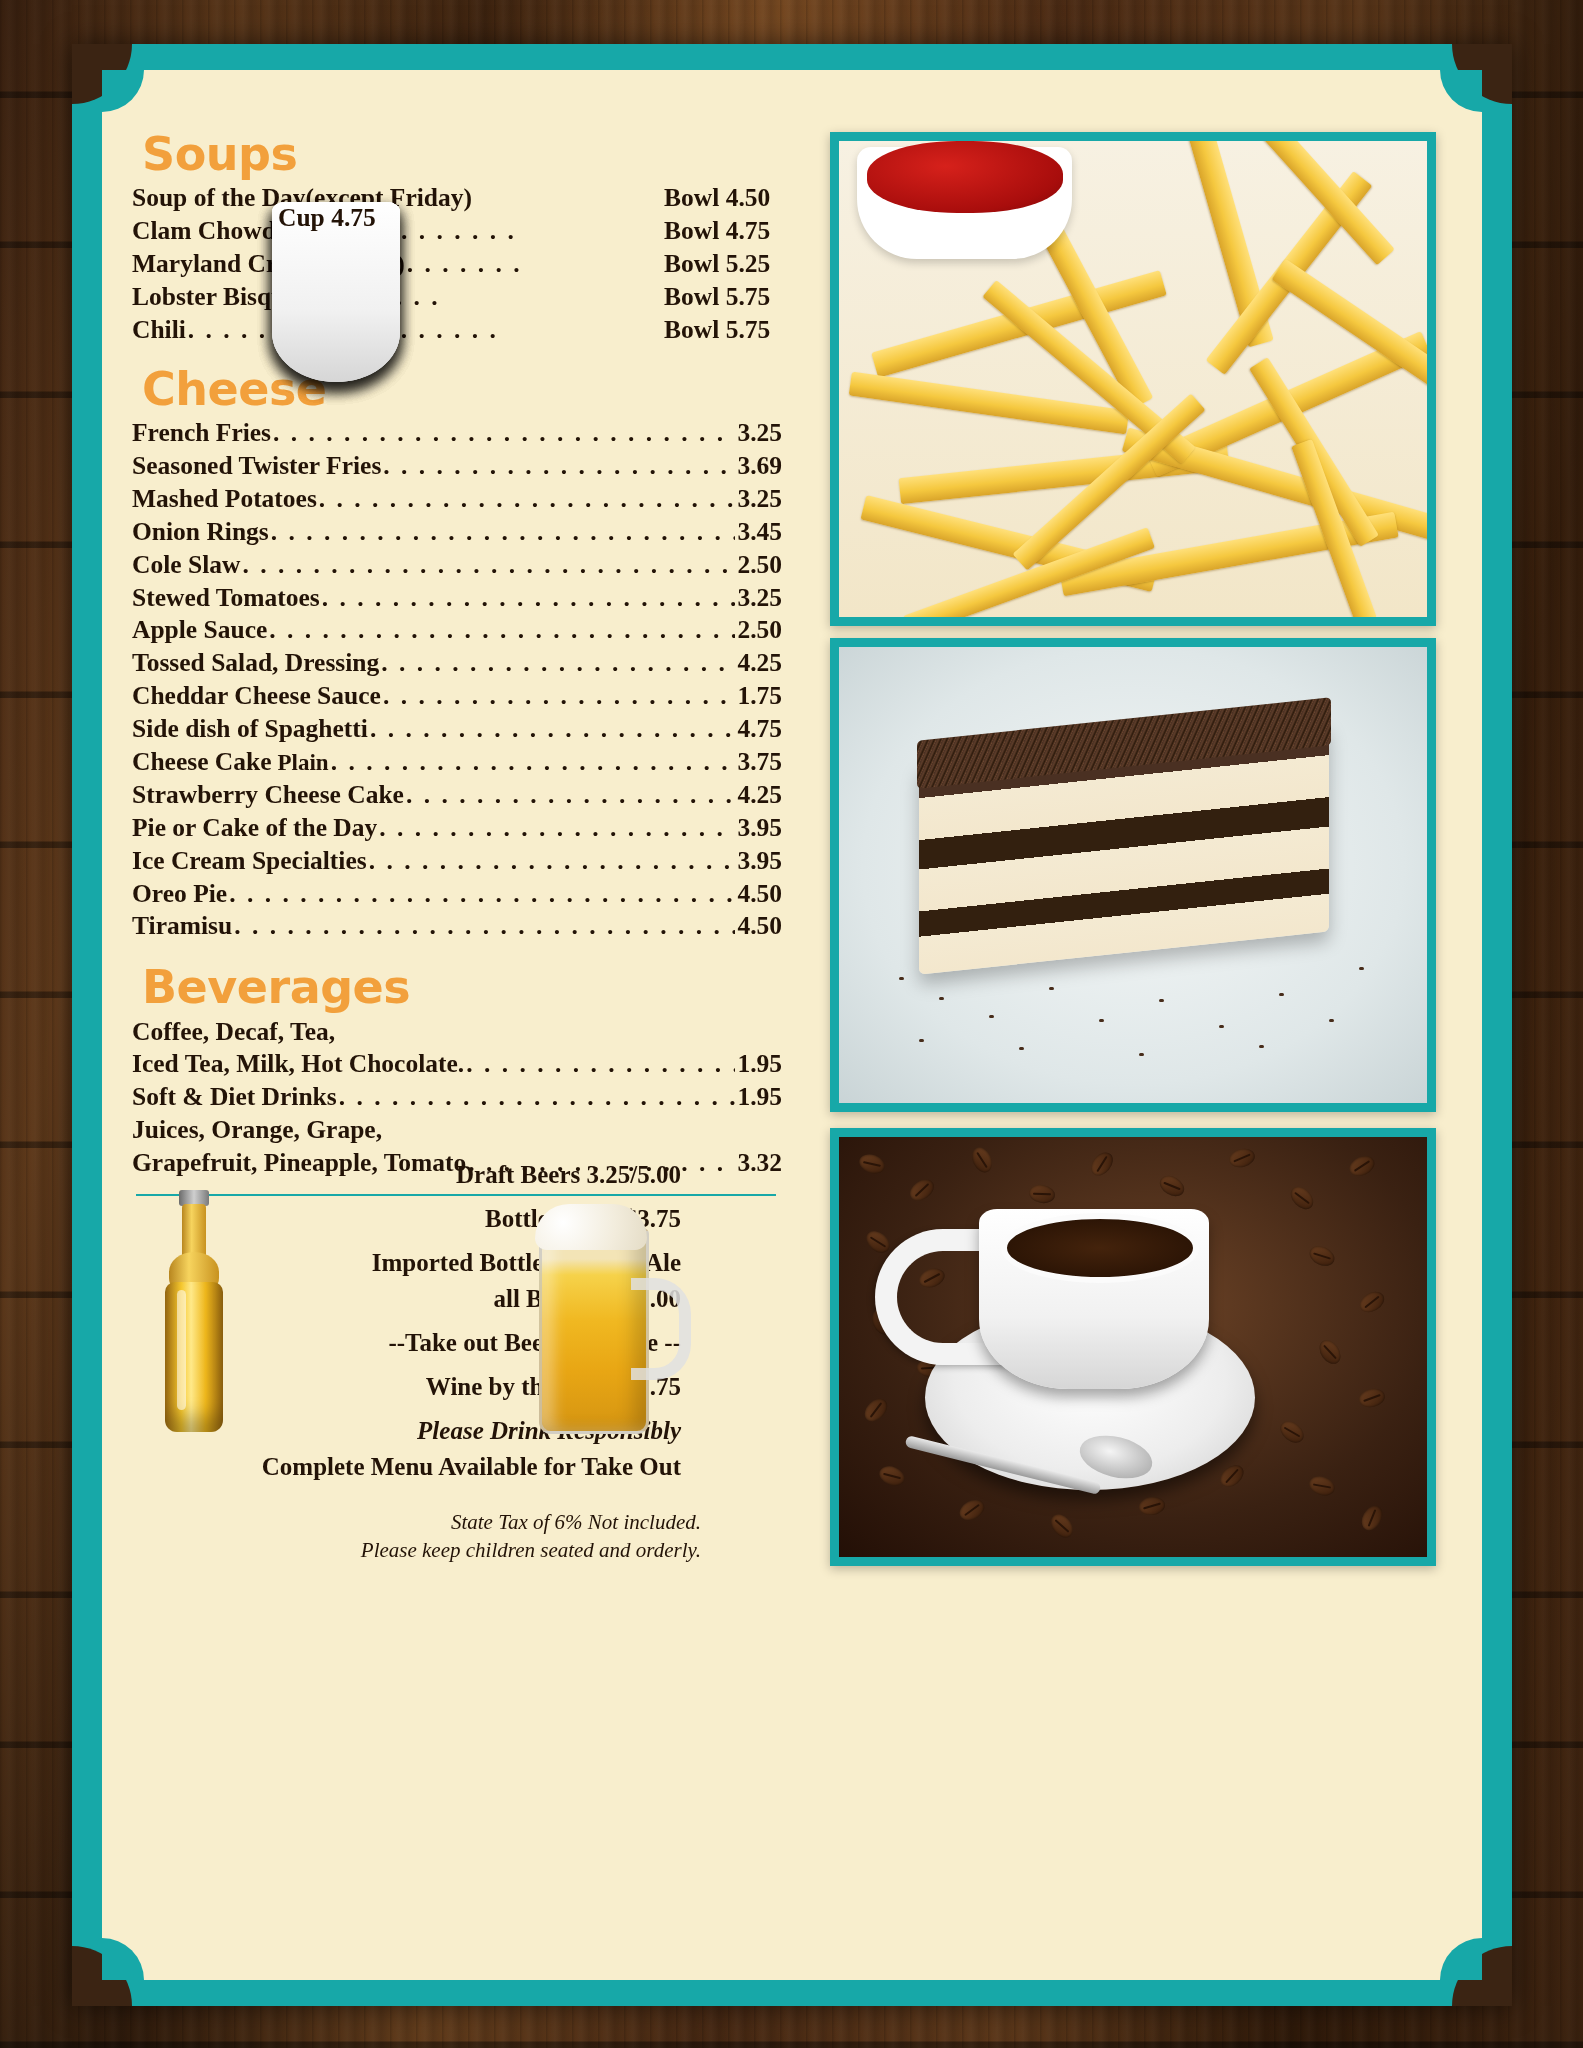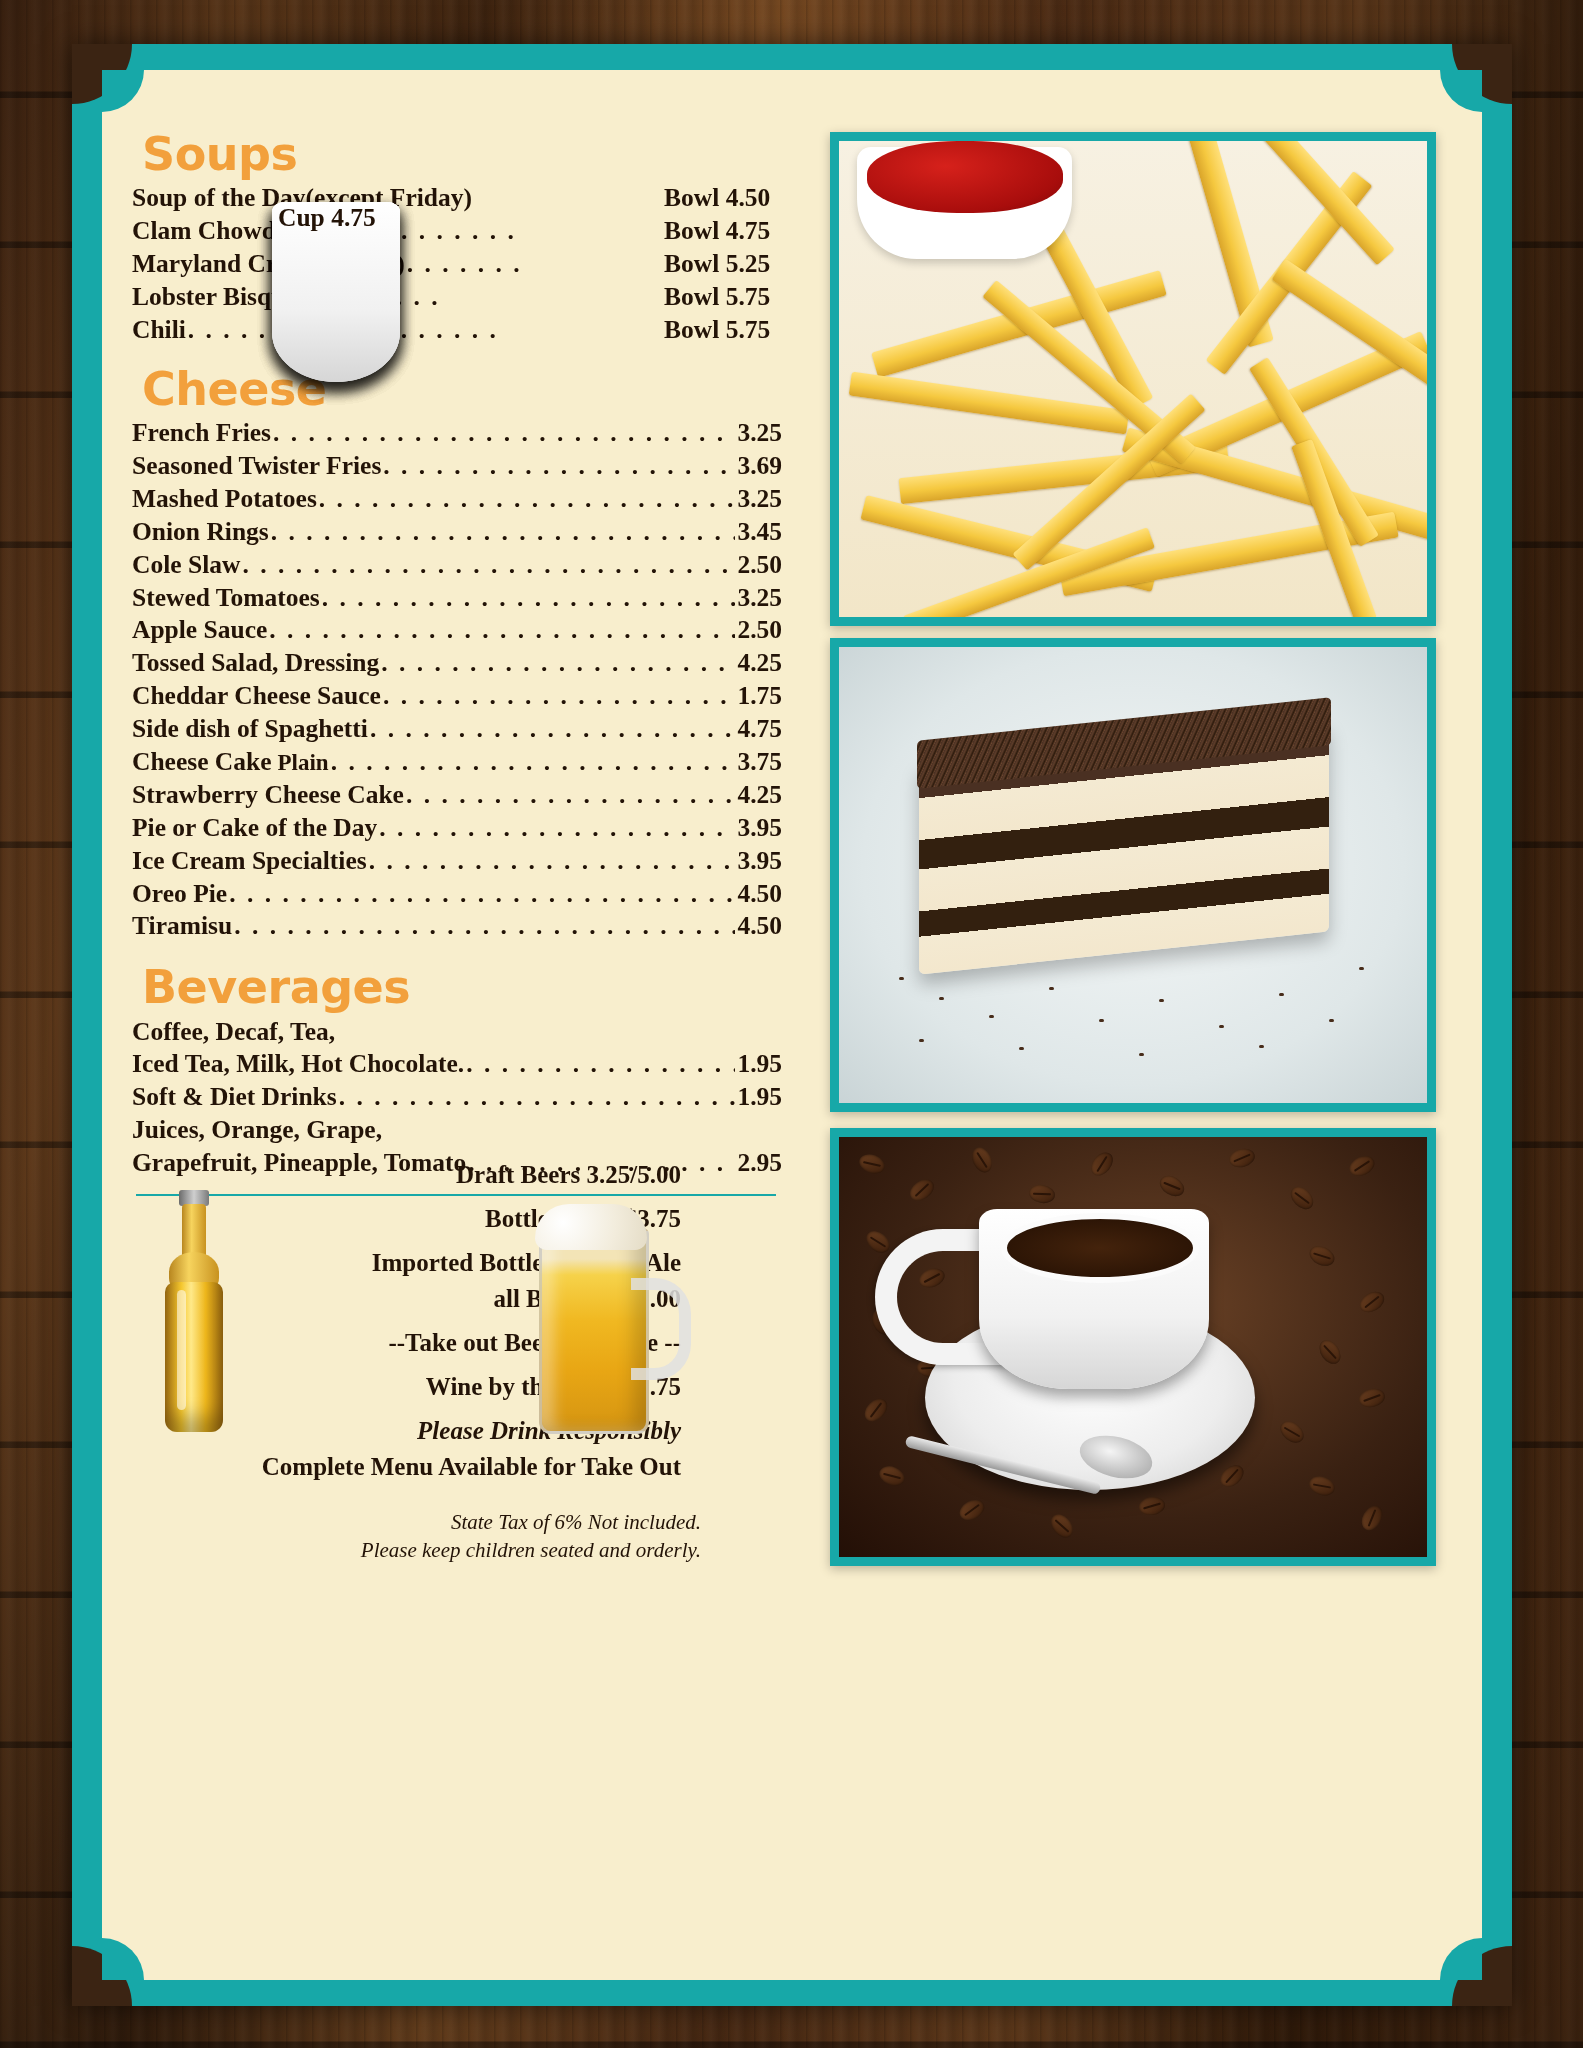--- a/index.html
+++ b/index.html
@@ -504,21 +504,21 @@
         <span class="item-name">Soft &amp; Diet Drinks</span>
         <span class="dots">. . . . . . . . . . . . . . . . . . . . . . . . . . . . . . . . . . . . . . . .</span>
         <span class="price">1.95</span>
       </li>
       <li>
         <span class="item-name">Juices, Orange, Grape,</span>
       </li>
       <li>
         <span class="item-name">Grapefruit, Pineapple, Tomato</span>
         <span class="dots">. . . . . . . . . . . . . . . . . . . . . . . . . . . . . . . . . . . . . . . .</span>
-        <span class="price">2.95</span>
+        <span class="price">3.32</span>
       </li>
     </ul>
 
     <hr class="divider">
   </div>
 
   <div class="beer-block">
 
     <div class="bottle">
       <div class="cap"></div>

